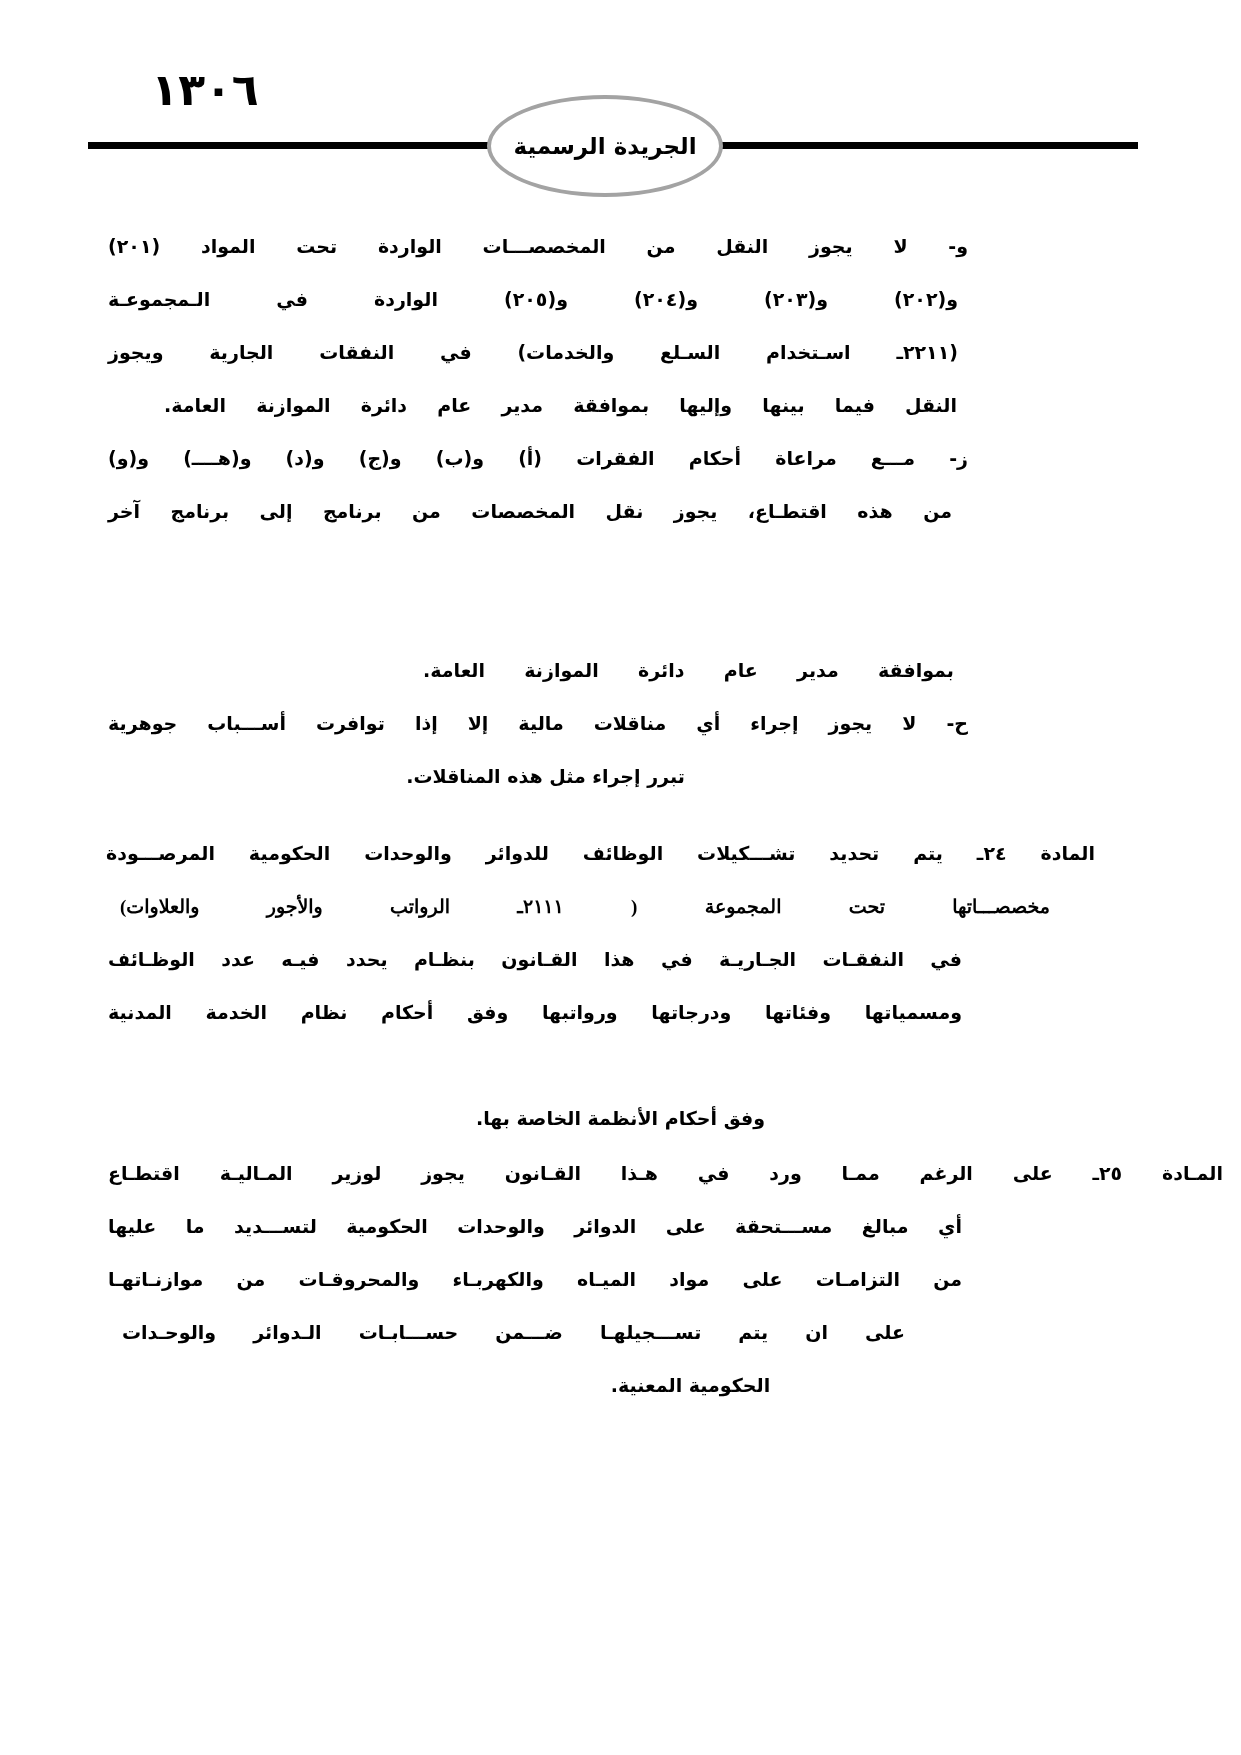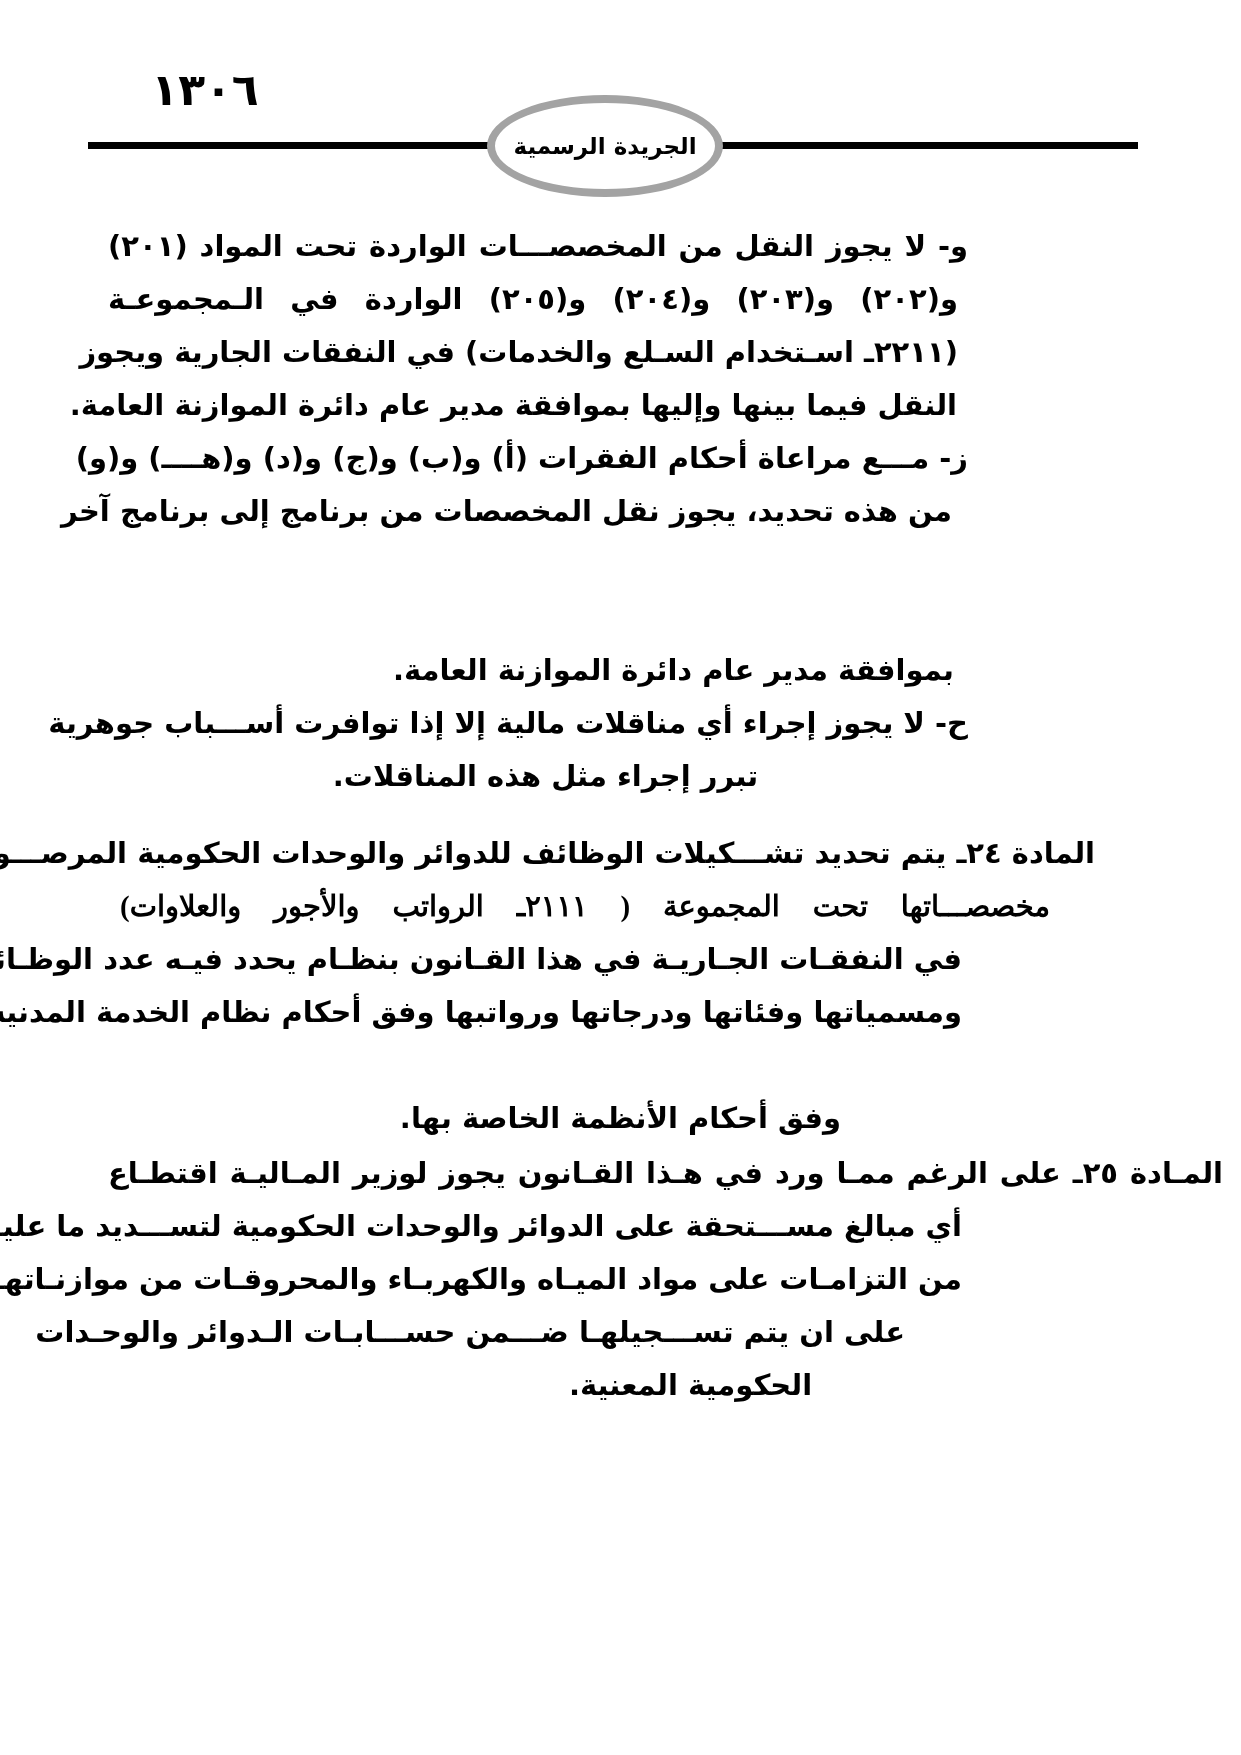--- a/index.html
+++ b/index.html
@@ -24,34 +24,34 @@
   .rule{
     position:absolute;
     left:88px;top:142px;width:1050px;height:7px;
     background:#000000;
     z-index:1;
   }
   .badge{
     position:absolute;
     left:487px;top:95px;width:236px;height:102px;
     background:#ffffff;
-    border:8px solid #a3a3a3;
+    border:4px solid #a3a3a3;
     border-radius:50%;
     z-index:2;
     display:flex;align-items:center;justify-content:center;
     box-sizing:border-box;
   }
   .badge span{
     font-size:23px;font-weight:bold;
     white-space:nowrap;
   }
   .ln{
     position:absolute;
     height:53px;line-height:53px;
-    font-size:29px;font-weight:bold;
+    font-size:19px;font-weight:bold;
     white-space:nowrap;
     direction:rtl;
     z-index:3;
   }
   .just{text-align:justify;text-align-last:justify;}
   .ctr{text-align:center;}
 </style>
 </head>
 <body>
 
@@ -64,21 +64,21 @@
   <div class="badge">
     <span>الجريدة الرسمية</span>
   </div>
 
   <div class="ln just" style="top:220px;right:273px;left:108px;">و- لا يجوز النقل من المخصصـــات الواردة تحت المواد (٢٠١)</div>
   <div class="ln just" style="top:273px;right:283px;left:108px;">و(٢٠٢) و(٢٠٣) و(٢٠٤) و(٢٠٥) الواردة في الـمجموعـة</div>
   <div class="ln just" style="top:326px;right:283px;left:108px;">(٢٢١١ـ اسـتخدام السـلع والخدمات) في النفقات الجارية ويجوز</div>
   <div class="ln just" style="top:379px;right:284px;left:164px;">النقل فيما بينها وإليها بموافقة مدير عام دائرة الموازنة العامة.</div>
 
   <div class="ln just" style="top:432px;right:273px;left:108px;">ز- مـــع مراعاة أحكام الفقرات (أ) و(ب) و(ج) و(د) و(هــــ) و(و)</div>
-  <div class="ln just" style="top:485px;right:289px;left:108px;">من هذه تحديد، يجوز نقل المخصصات من برنامج إلى برنامج آخر</div>
+  <div class="ln just" style="top:485px;right:289px;left:108px;">من هذه اقتطـاع، يجوز نقل المخصصات من برنامج إلى برنامج آخر</div>
   <div class="ln just" style="top:644px;right:287px;left:423px;">بموافقة مدير عام دائرة الموازنة العامة.</div>
 
   <div class="ln just" style="top:697px;right:273px;left:108px;">ح- لا يجوز إجراء أي مناقلات مالية إلا إذا توافرت أســـباب جوهرية</div>
   <div class="ln ctr" style="top:750px;right:350px;left:200px;">تبرر إجراء مثل هذه المناقلات.</div>
 
   <div class="ln just" style="top:827px;right:146px;left:106px;">المادة ٢٤ـ يتم تحديد تشـــكيلات الوظائف للدوائر والوحدات الحكومية المرصـــودة</div>
   <div class="ln just" style="top:880px;right:191px;left:120px;font-family:Liberation Serif, serif;">مخصصـــاتها تحت المجموعة ( ٢١١١ـ الرواتب والأجور والعلاوات)</div>
   <div class="ln just" style="top:933px;right:279px;left:108px;">في النفقـات الجـاريـة في هذا القـانون بنظـام يحدد فيـه عدد الوظـائف</div>
   <div class="ln just" style="top:986px;right:279px;left:108px;">ومسمياتها وفئاتها ودرجاتها ورواتبها وفق أحكام نظام الخدمة المدنية</div>
   <div class="ln ctr" style="top:1092px;right:300px;left:300px;">وفق أحكام الأنظمة الخاصة بها.</div>

